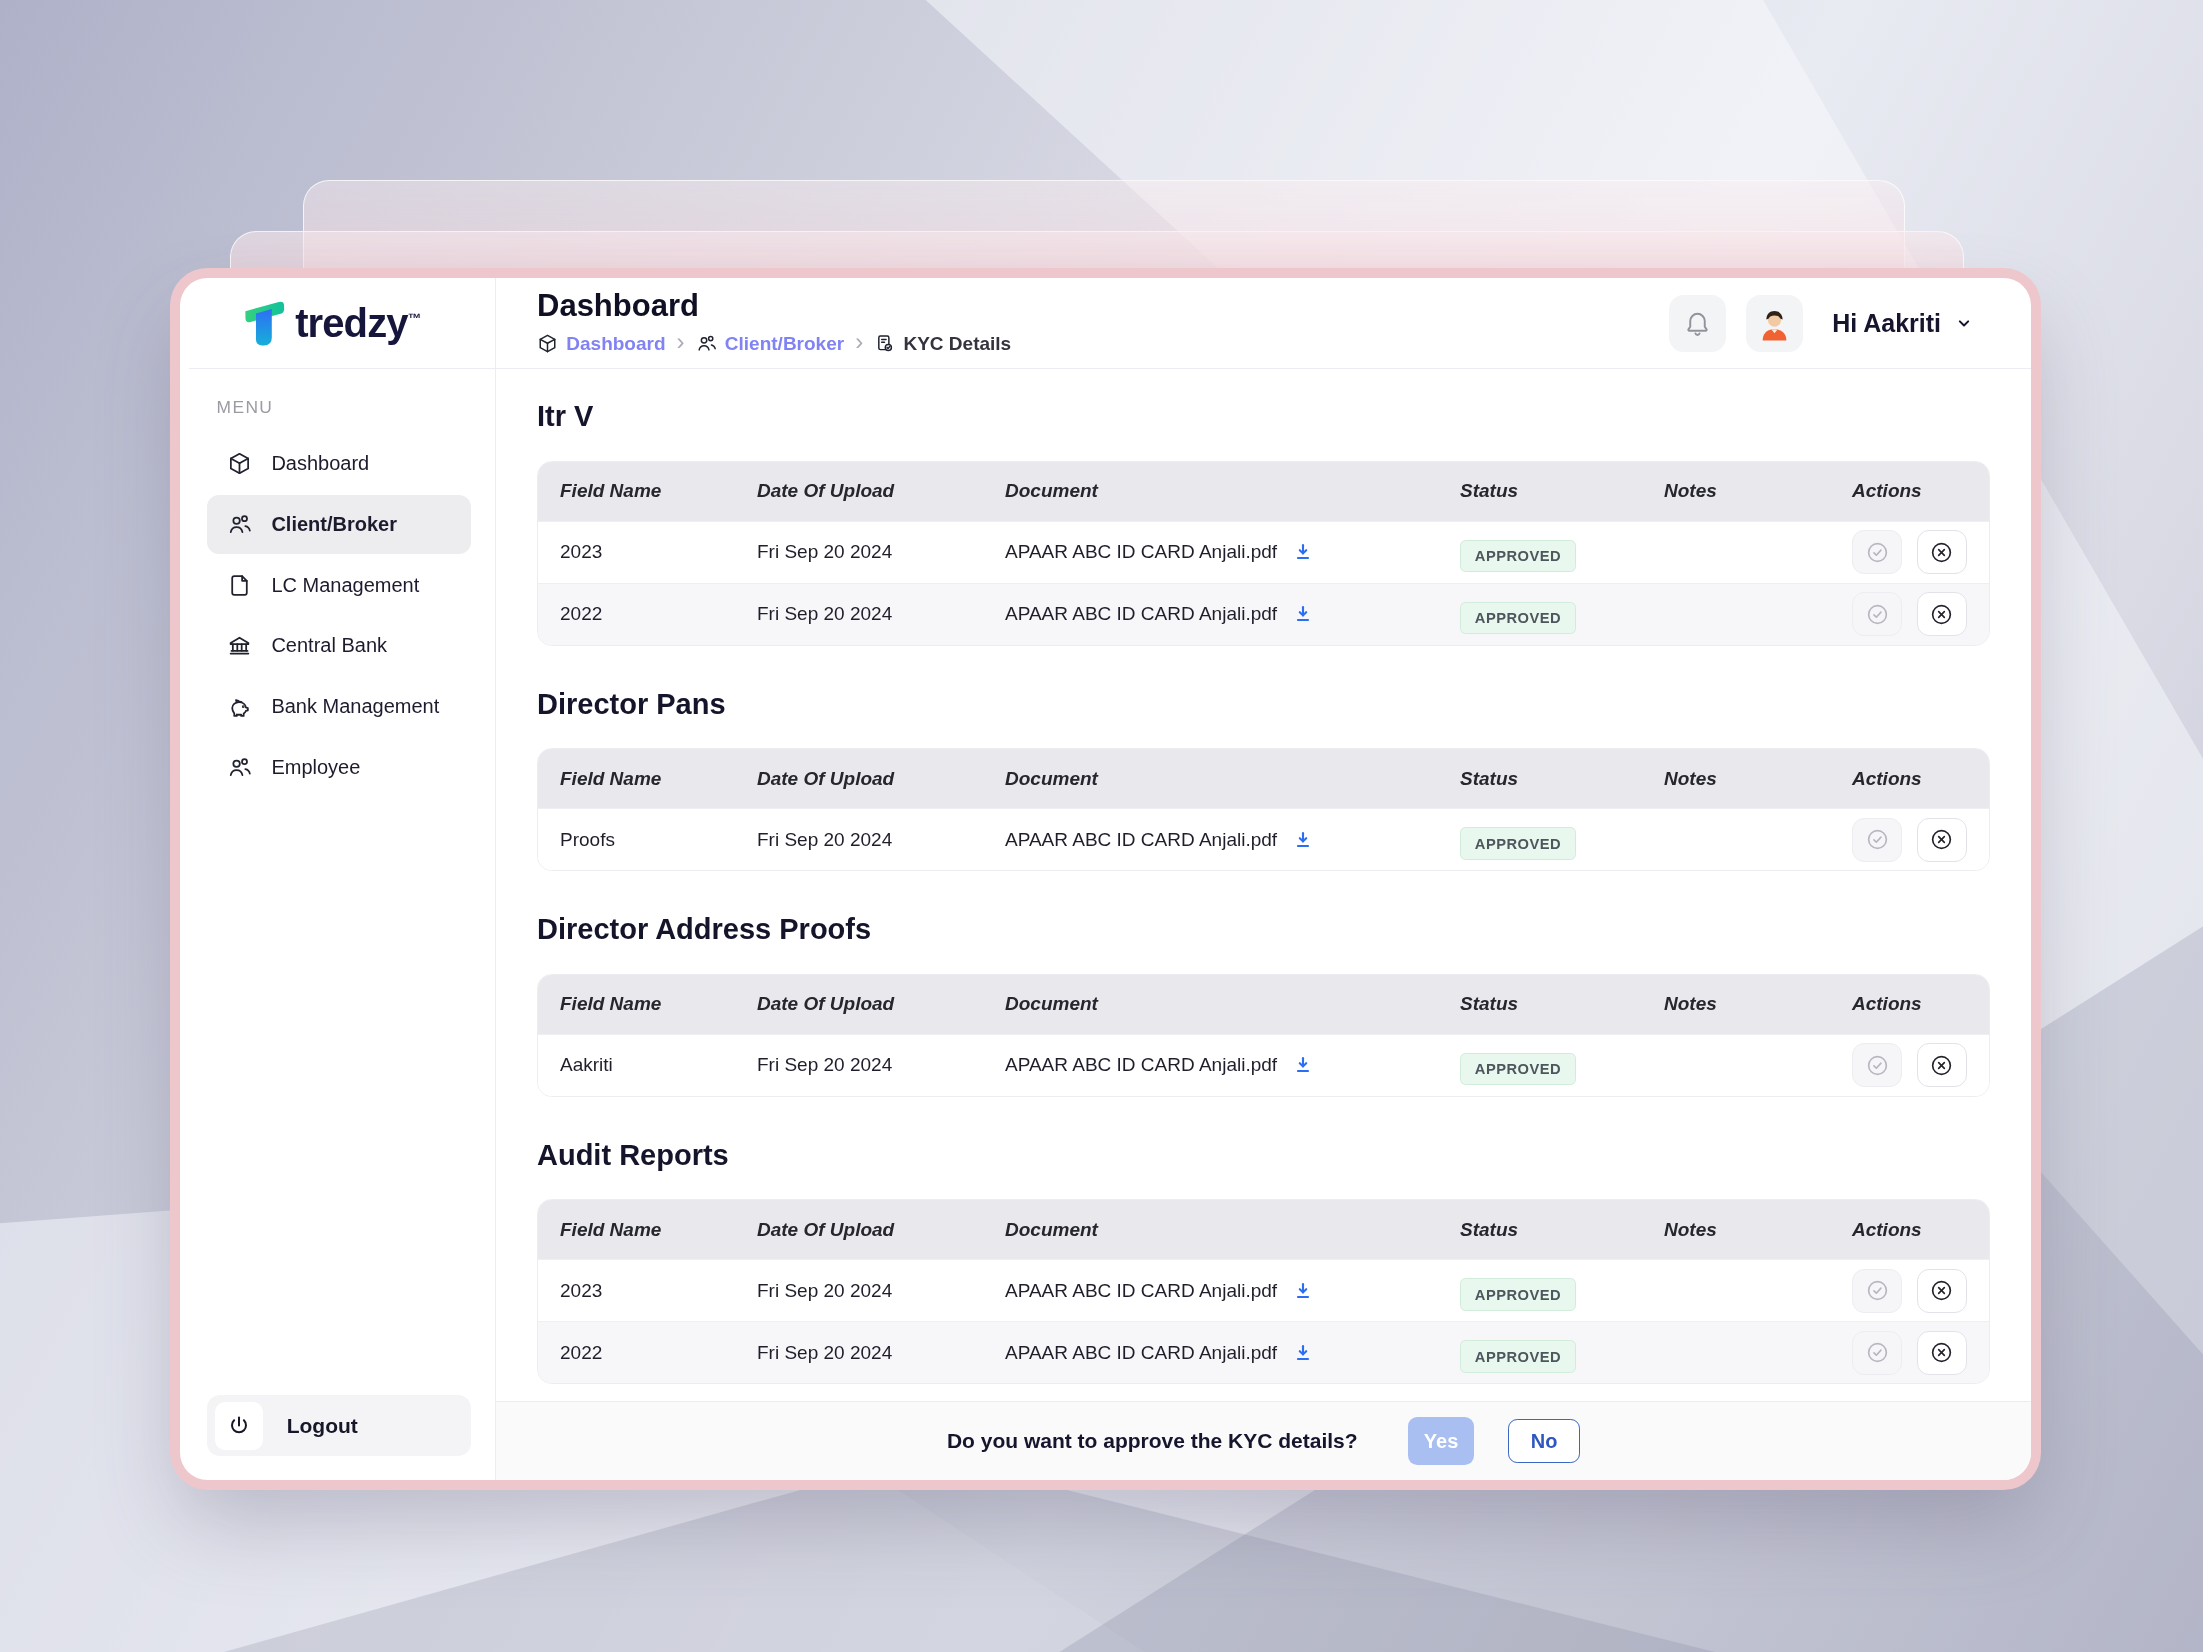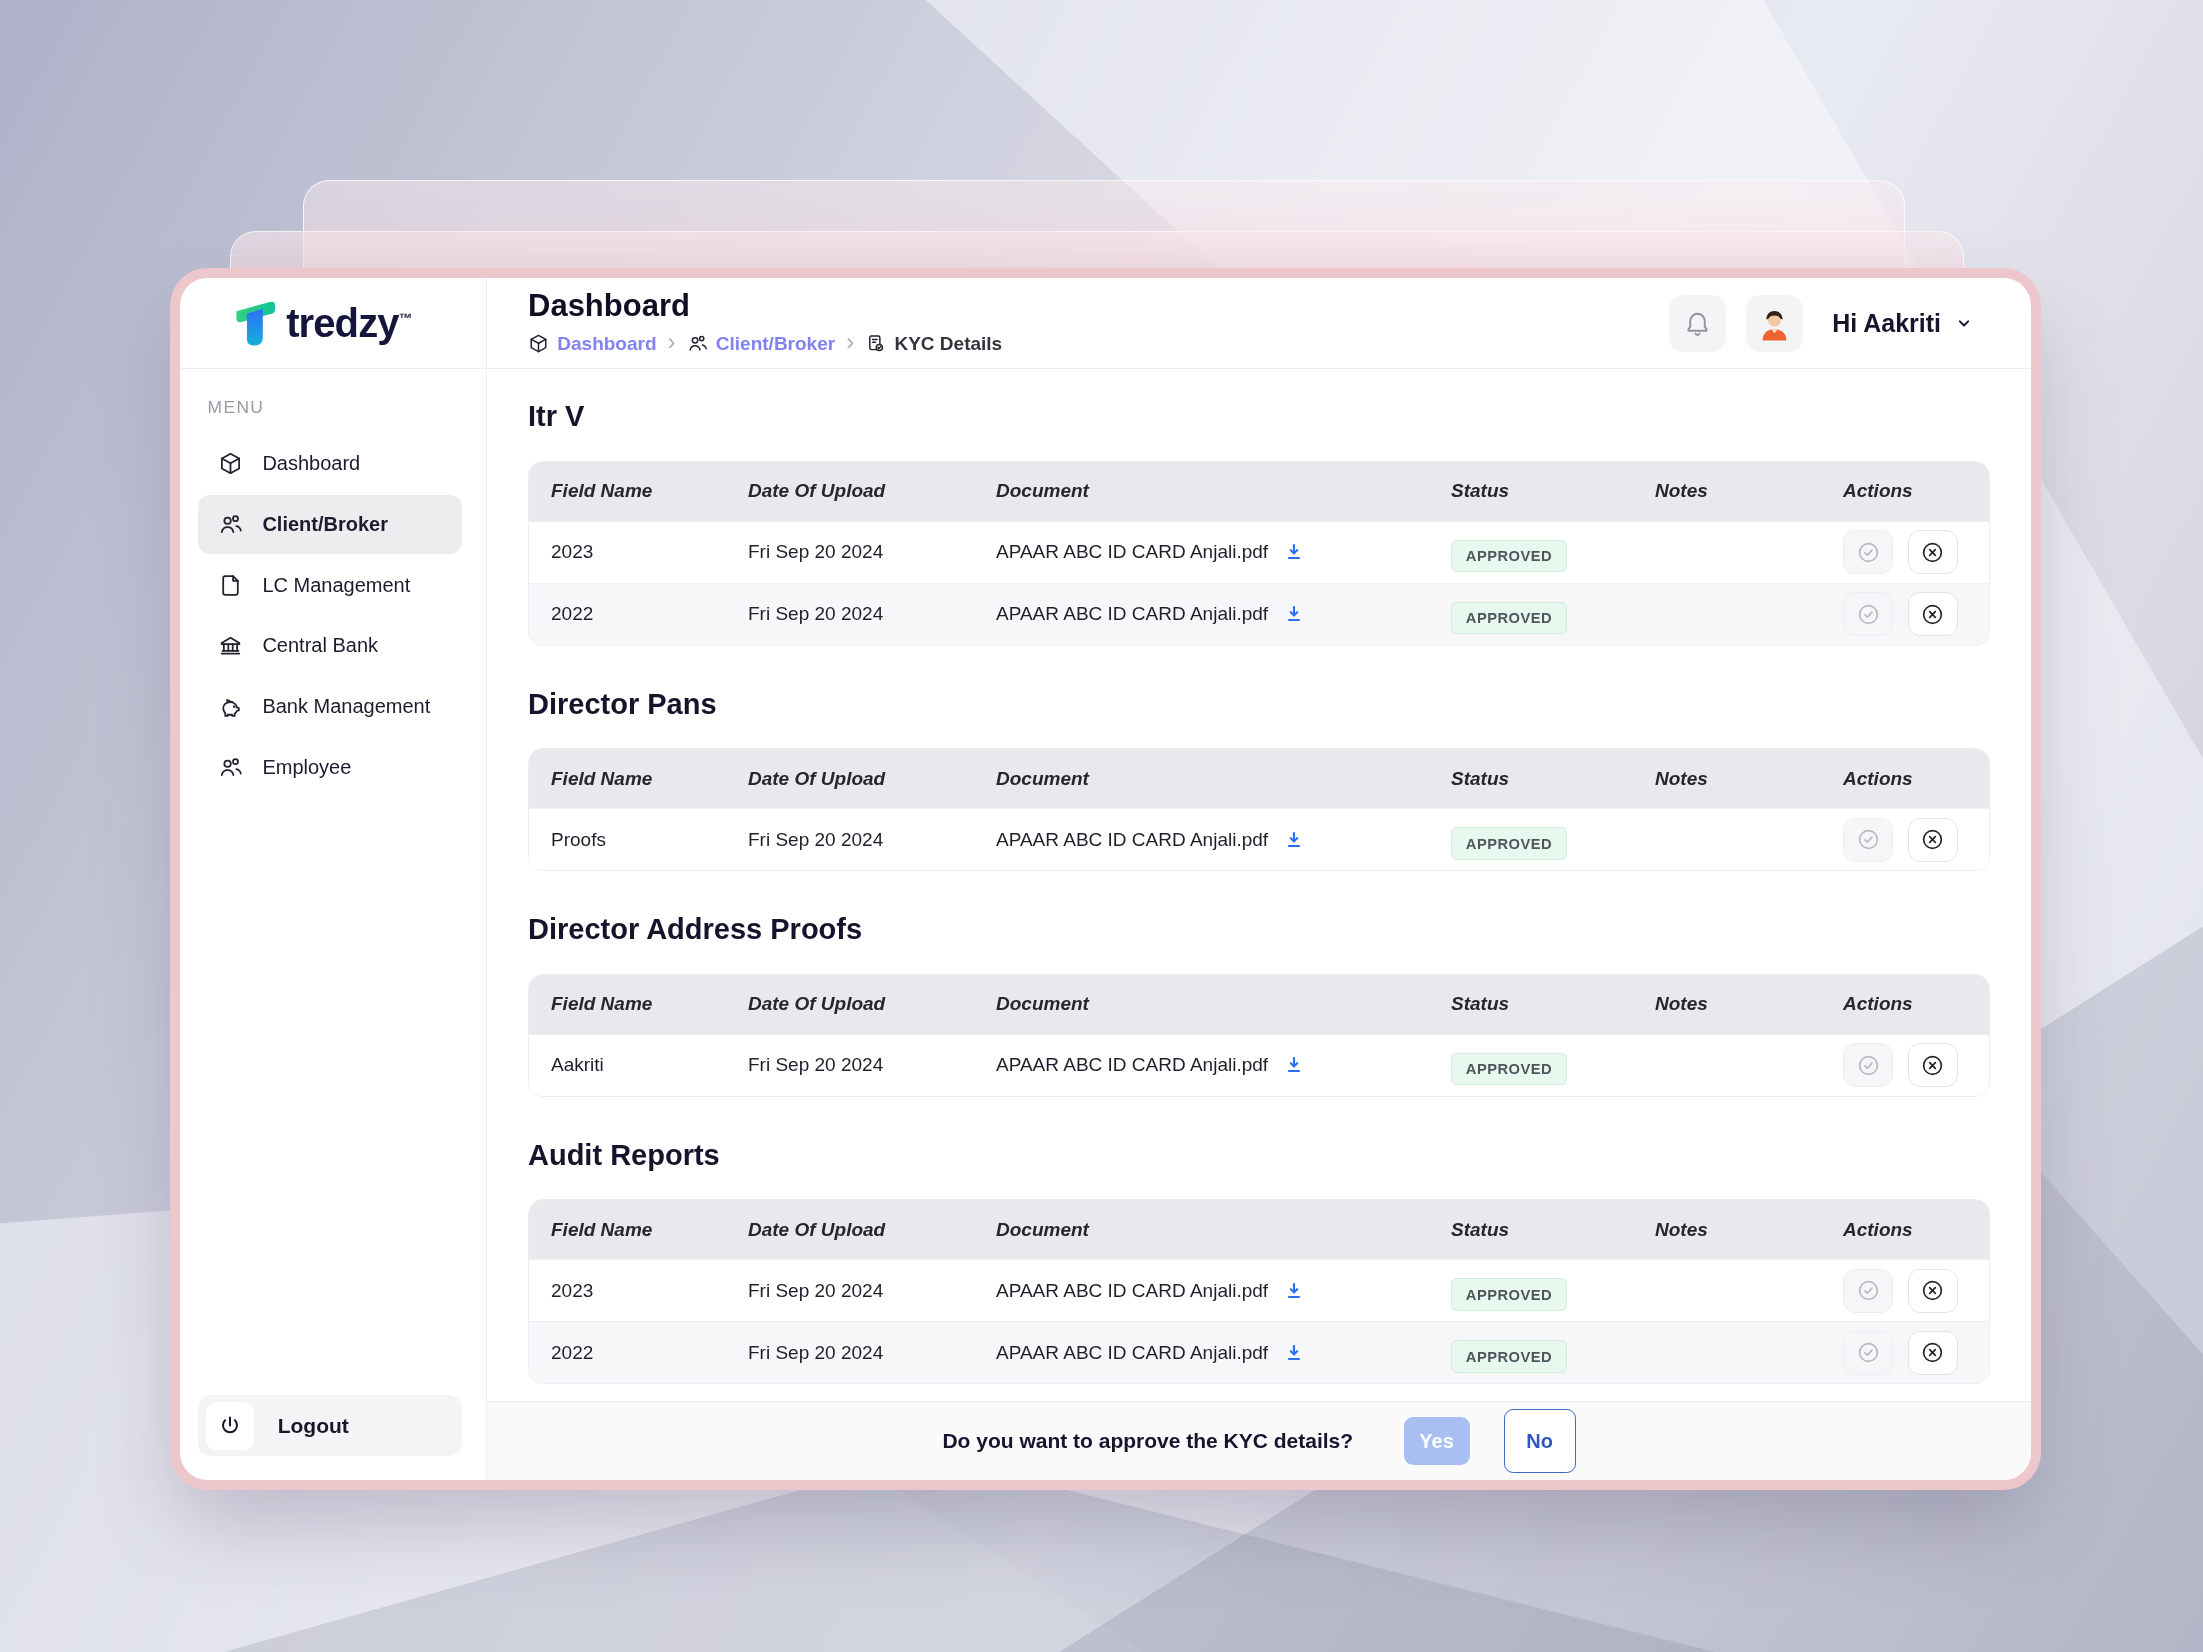--- a/index.html
+++ b/index.html
@@ -19,20 +19,21 @@
   .sheet { position:absolute; border-radius:26px; border:1.8px solid rgba(255,255,255,.75); border-bottom:none; }
   .sheet-back { left:303px; top:180px; width:1602px; height:147px;
     background:linear-gradient(180deg,rgba(250,238,240,.45),rgba(242,210,216,.62)); z-index:1; }
   .sheet-mid { left:230px; top:231px; width:1734px; height:147px;
     background:linear-gradient(180deg,rgba(250,234,237,.55),rgba(238,192,199,.8)); z-index:2; }
   
   .window {
     position:absolute; left:180px; top:278px; width:1851px; height:1202px;
     background:#fff; border-radius:27.5px; z-index:3; display:flex; overflow:hidden;
     box-shadow:0 0 0 10px #edc7cc, 0 41px 83px rgba(80,72,105,.28);
+    padding-left:9px;
   }
   
   .sidebar { width:307px; flex:0 0 307px; border-right:0.9px solid #ececf1; display:flex; flex-direction:column; }
   .logo-row { height:91px; border-bottom:0.9px solid #ececf1; display:flex; align-items:center; padding-left:51px; }
   .wordmark { font-size:40px; font-weight:700; color:#16163c; letter-spacing:-0.9px; margin-left:9.2px; }
   .wordmark sup { font-size:13.8px; letter-spacing:0; }
   .menu-label { margin:27.5px 0 14.7px 27.5px; font-size:17.4px; letter-spacing:1.4px; color:#9b9ba4; font-weight:500; }
   .menu-item { height:59px; margin:1.8px 24px 1.8px 18.4px; border-radius:12px; display:flex; align-items:center;
     padding-left:20px; gap:19px; font-size:20px; font-weight:500; color:#1c1c2e; cursor:pointer; }
   .menu-item.active { background:#ededef; font-weight:600; }
@@ -83,21 +84,21 @@
   .act-check { background:#f6f6f8; border:0.9px solid #ededf1; }
   .act-check svg { stroke:#b7b7c0; }
   .act-x { background:#fff; border:0.9px solid #e2e2e8; }
   .act-x svg { stroke:#23232c; }
   
   .footer { flex:0 0 79px; border-top:0.9px solid #ededf1; background:#fafafb; display:flex; align-items:center;
     justify-content:center; gap:34px; }
   .question { font-size:21px; font-weight:600; color:#15152e; margin-right:16.5px; }
   .btn-yes { width:66px; height:48px; background:#a9bff1; color:#fff; border:none; border-radius:9.2px;
     font-family:inherit; font-size:20px; font-weight:600; cursor:pointer; }
-  .btn-no { width:72px; height:64px; background:#fff; color:#2e57c0; border:1.8px solid #3b66c4; border-radius:9.2px;
+  .btn-no { width:72px; height:44px; background:#fff; color:#2e57c0; border:1.8px solid #3b66c4; border-radius:9.2px;
     font-family:inherit; font-size:20px; font-weight:700; cursor:pointer; }
 </style>
 </head>
 <body>
 
 <div class="bg-shape bg-s1"></div>
 <div class="bg-shape bg-s2"></div>
 <div class="bg-shape bg-s3"></div>
 <div class="bg-shape bg-s4"></div>
 <div class="sheet sheet-back"></div>

